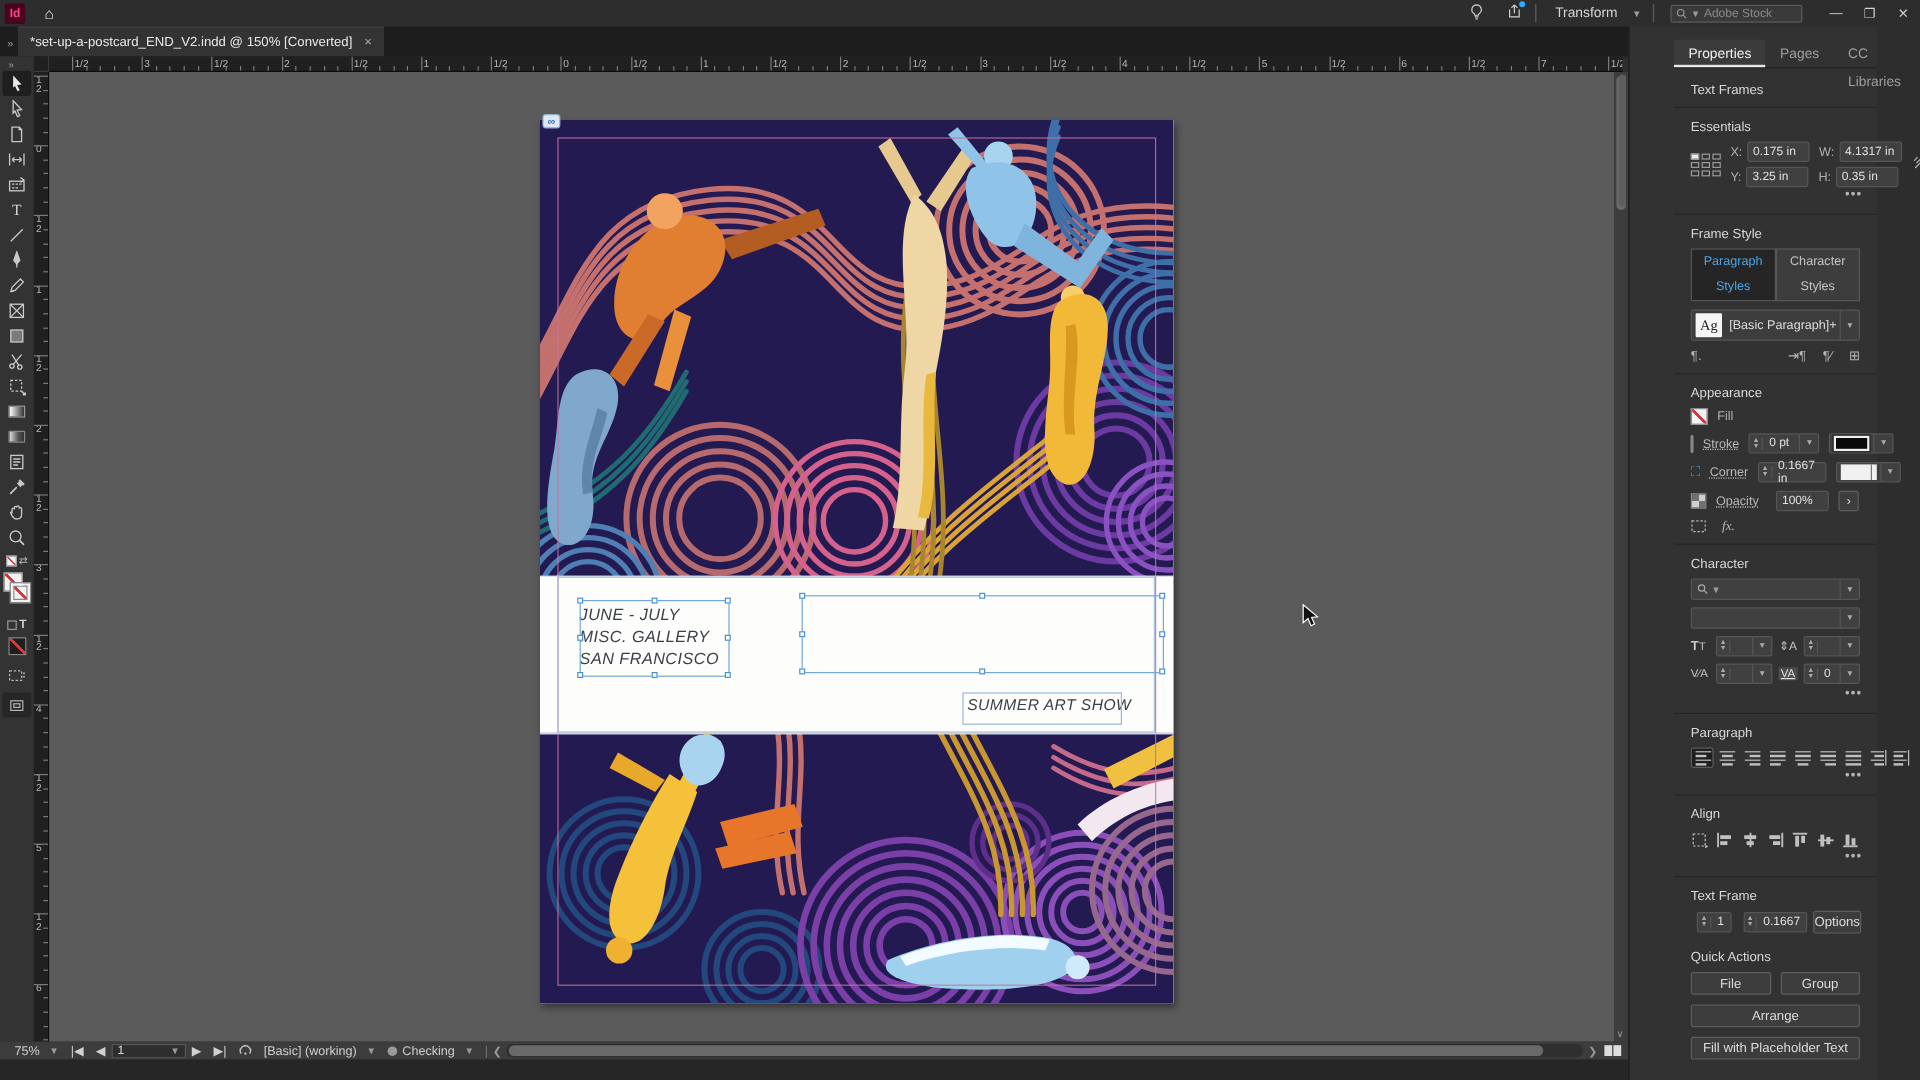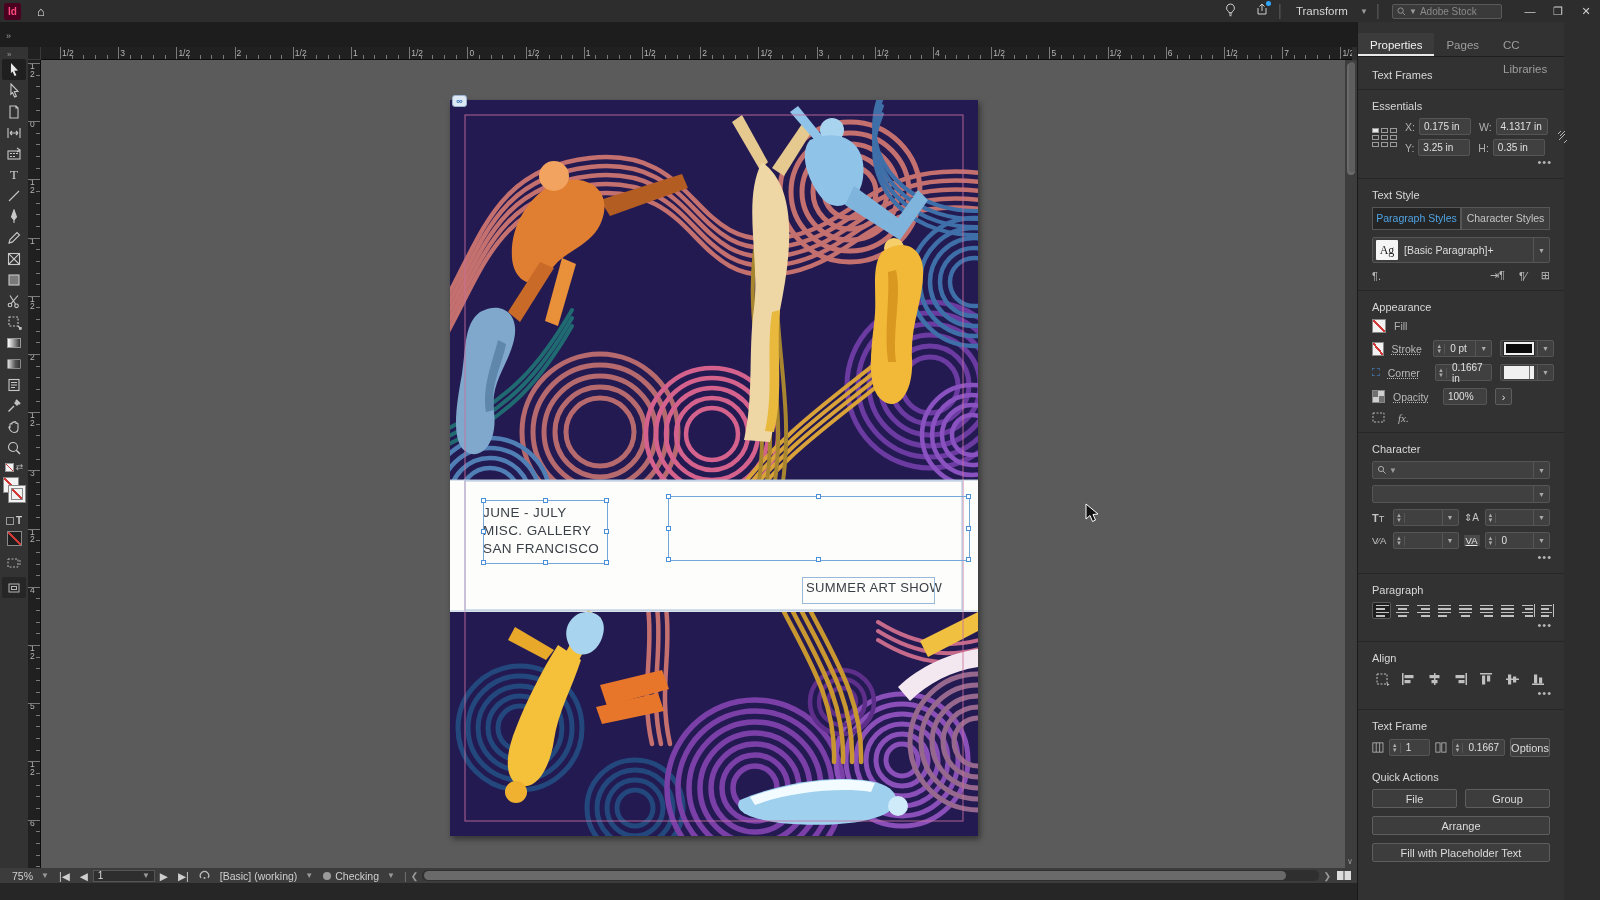--- a/index.html
+++ b/index.html
@@ -54,21 +54,21 @@
       linear-gradient(#f2f2f2,#f2f2f2) 0 0/100% 100%;
       border:2px solid #f2f2f2; outline:1px solid #888; box-shadow:inset 0 0 0 1px #888; }
   .mini-row { display:flex; align-items:center; gap:2px; margin-top:4px; }
   .mini-box { width:8px; height:8px; border:1px solid #999; }
   .applynone { width:15px; height:15px; margin-top:5px; }
 
   
   #canvas { left:41px; top:60px; width:1304px; height:808px; background:#5b5b5b; overflow:hidden; }
   #page { position:absolute; left:409px; top:40px; width:528px; height:736px; background:#ffffff; box-shadow:2px 3px 6px rgba(0,0,0,.45); }
   #page svg { position:absolute; left:0; top:0; }
-  .ptext { position:absolute; color:#3a4047; }
+  .ptext { position:absolute; color:#3a4047;font-style:italic; }
   #pc-dates { left:33px; top:404px; font-size:13.5px; line-height:18px; letter-spacing:.4px; }
   #pc-title { left:219px; top:394px; width:304px; height:66px; font-size:47px; letter-spacing:1.5px; font-weight:400; color:#3a4047; display:flex; align-items:center; }
   @supports (-webkit-text-stroke: 1px black) {
     #pc-title { color:rgba(58,64,71,0.05); -webkit-text-stroke:1.1px #3a4047; }
   }
   #pc-sub { left:356px; top:480px; font-size:13px; letter-spacing:.4px; }
   .frame-sel { position:absolute; border:1px solid #74a7d8; }
   .handle { position:absolute; width:5px; height:5px; background:#fff; border:1px solid #4a90d9; }
   #cc-badge { position:absolute; left:2px; top:-5px; width:15px; height:12px; background:#dfe9f5; border:1px solid #9ab4d0; border-radius:3px; color:#2d6cb5; font-size:9px; line-height:11px; text-align:center; font-weight:bold; }
 
@@ -80,21 +80,21 @@
   
   #statusbar { left:0; top:868px; width:1357px; height:15px; background:#3c3c3c; display:flex; align-items:center; font-size:10.5px; color:#cfcfcf; }
   #statusbar .sep { color:#777; margin:0 4px; }
   .sb-item { margin:0 5px; display:flex; align-items:center; gap:4px; }
   #page-field { width:62px; height:12px; background:#2e2e2e; border:1px solid #555; color:#ddd; font-size:10px; padding:0 4px; display:flex; align-items:center; justify-content:space-between; }
   #hscroll { position:relative; flex:1; height:11px; margin:0 4px; background:#2f2f2f; border-radius:5px; }
   #hscroll .thumb { position:absolute; left:2px; top:1px; width:96%; height:9px; background:#6a6a6a; border-radius:5px; }
   #bottom-strip { left:0; top:883px; width:1357px; height:17px; background:#262626; }
 
   
-  #panel { left:1357px; top:22px; width:207px; height:878px; background:#323232; border-left:1px solid #1a1a1a; font-size:11px; color:#c9c9c9; }
+  #panel { left:1357px; top:22px; width:207px; height:878px; background:#323232; border-left:1px solid #1a1a1a; font-size:11px; color:#c9c9c9;padding-left:37px; }
   #panel-tabs { display:flex; height:24px; margin-top:11px; border-bottom:1px solid #1f1f1f; }
   .ptab { padding:0 12px; line-height:24px; font-size:11.5px; color:#9e9e9e; }
   .ptab.active { background:#3b3b3b; color:#f0f0f0; border-bottom:2px solid #e8e8e8; }
   .psec-title { color:#d8d8d8; font-size:11px; margin:10px 0 6px 14px; }
   .pdivider { height:1px; background:#262626; margin:8px 0; }
   .pfield { background:#404040; border:1px solid #555; border-radius:2px; color:#e0e0e0; font-size:10px; height:17px; display:flex; align-items:center; padding:0 4px; }
   .plabel { color:#b0b0b0; font-size:10.5px; }
   .plink { color:#b8b8b8; text-decoration:underline; text-decoration-style:dotted; font-size:10.5px; }
   .stepper { display:flex; align-items:center; background:#404040; border:1px solid #555; border-radius:2px; height:17px; }
   .stepper .arrows { display:flex; flex-direction:column; font-size:6px; color:#aaa; line-height:5px; padding:0 2px; border-right:1px solid #555; }
@@ -161,20 +161,24 @@
       <div class="winbtns">
         <div class="winbtn">—</div>
         <div class="winbtn">❐</div>
         <div class="winbtn">✕</div>
       </div>
     </div>
   </div>
 
   <div id="tabbar" class="abs">
     <span id="tab-overflow">»</span>
+    <div id="doctab">
+      <span>*set-up-a-postcard_END_V2.indd @ 150% [Converted]</span>
+      <span class="close">×</span>
+    </div>
   </div>
 
   <div id="ruler-corner" class="abs"></div>
   <div id="ruler-h" class="abs">
       <span class="rlabel" style="left: 21px; top: 1px;">1/2</span>
       <span class="rlabel" style="left: 79.2px; top: 1px;">3</span>
       <span class="rlabel" style="left: 137.4px; top: 1px;">1/2</span>
       <span class="rlabel" style="left: 195.6px; top: 1px;">2</span>
       <span class="rlabel" style="left: 253.8px; top: 1px;">1/2</span>
       <span class="rlabel" style="left: 312px; top: 1px;">1</span>
@@ -810,21 +814,21 @@
         <svg width="12" height="14" viewBox="0 0 12 14">
             <path d="M4 6 L9 1 M2 4 l3 -3 M8 13 l3 -3 M3 10 l6 -6" stroke="#b5b5b5" fill="none"></path>
           </svg>
       </div>
     </div>
     <div style="position:relative;height:14px">
         <span class="ellipsis">•••</span>
       </div>
     <div class="pdivider"></div>
 
-    <div class="psec-title">Text Style</div>
+    <div class="psec-title">Frame Style</div>
     <div style="display:flex;margin:0 14px">
       <div class="styletab active">Paragraph Styles</div>
       <div class="styletab">Character Styles</div>
     </div>
     <div style="height:7px"></div>
     <div id="pstyle-dd">
       <span class="ag">Ag</span>
       <span style="flex:1;font-size:10.5px;color:#ddd">[Basic Paragraph]+</span>
       <span class="dd-chev" style="height:24px">▼</span>
     </div>

